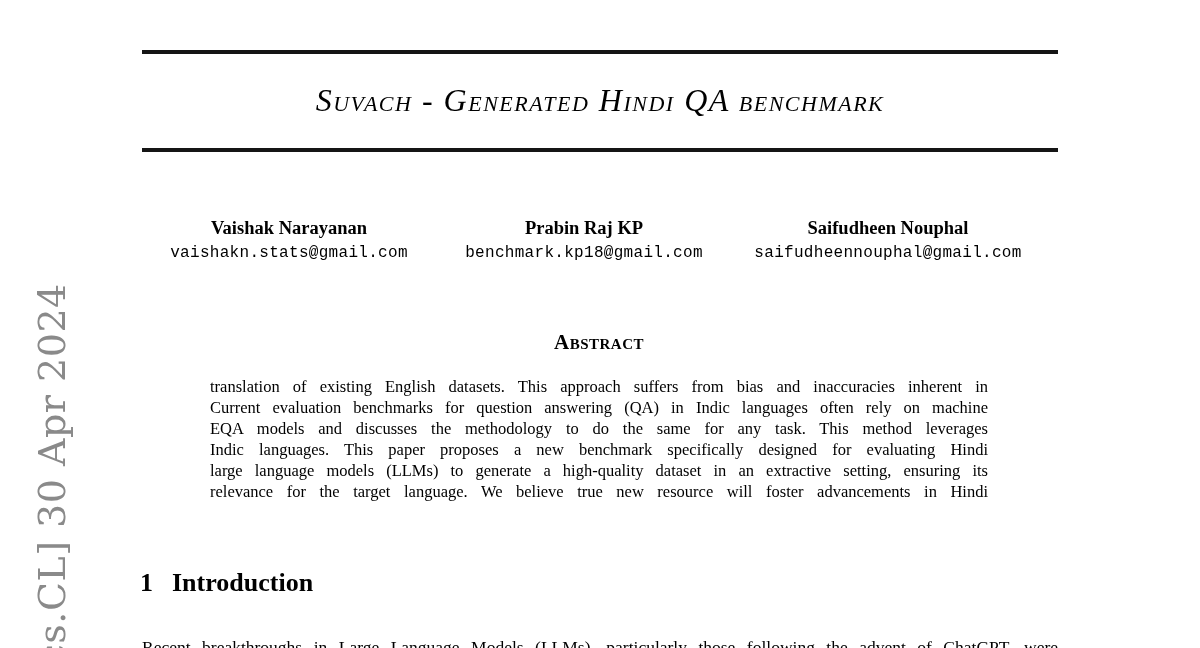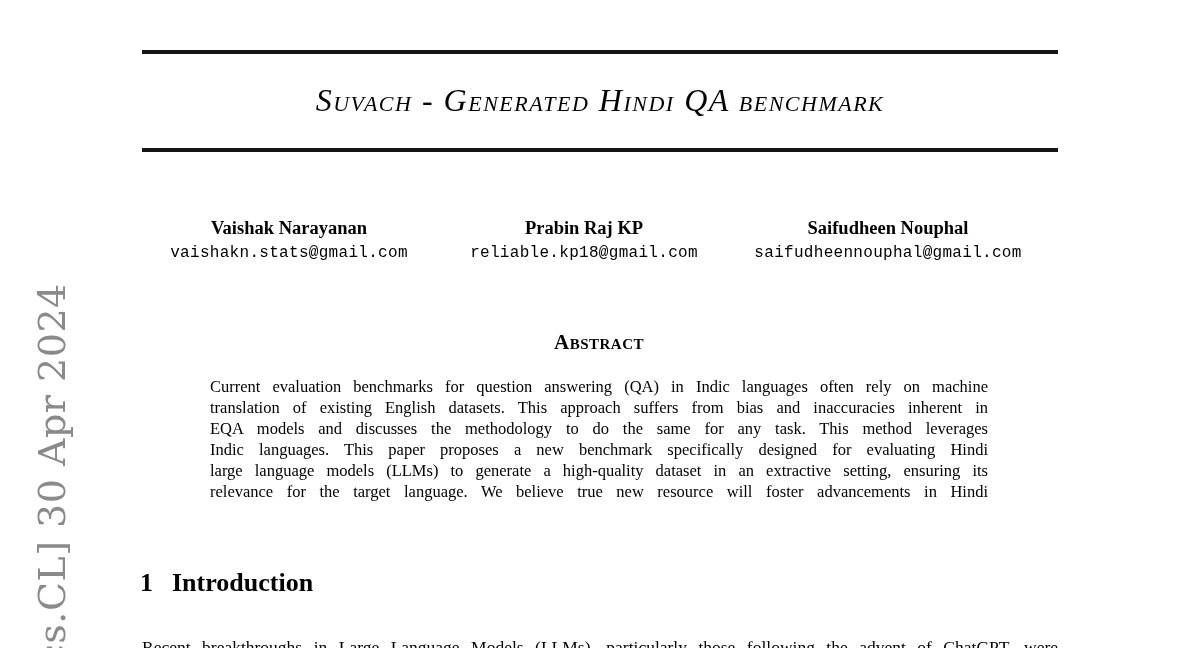--- a/index.html
+++ b/index.html
@@ -131,33 +131,33 @@
 
   <div class="rule rule-bottom"></div>
 
   <div class="author-col author-col-1">
     <div class="author-name">Vaishak Narayanan</div>
     <div class="author-email">vaishakn.stats@gmail.com</div>
   </div>
 
   <div class="author-col author-col-2">
     <div class="author-name">Prabin Raj KP</div>
-    <div class="author-email">reliable.kp18@gmail.com</div>
+    <div class="author-email">benchmark.kp18@gmail.com</div>
   </div>
 
   <div class="author-col author-col-3">
     <div class="author-name">Saifudheen Nouphal</div>
     <div class="author-email">saifudheennouphal@gmail.com</div>
   </div>
 
   <div class="abstract-heading">Abstract</div>
 
   <div class="abstract-body">
+    <div class="abstract-line">translation of existing English datasets. This approach suffers from bias and inaccuracies inherent in</div>
     <div class="abstract-line">Current evaluation benchmarks for question answering (QA) in Indic languages often rely on machine</div>
-    <div class="abstract-line">translation of existing English datasets. This approach suffers from bias and inaccuracies inherent in</div>
     <div class="abstract-line">EQA models and discusses the methodology to do the same for any task. This method leverages</div>
     <div class="abstract-line">Indic languages. This paper proposes a new benchmark specifically designed for evaluating Hindi</div>
     <div class="abstract-line">large language models (LLMs) to generate a high-quality dataset in an extractive setting, ensuring its</div>
     <div class="abstract-line">relevance for the target language. We believe true new resource will foster advancements in Hindi</div>
   </div>
 
   <div class="section-heading">
     <span class="section-number">1</span><span>Introduction</span>
   </div>
 

